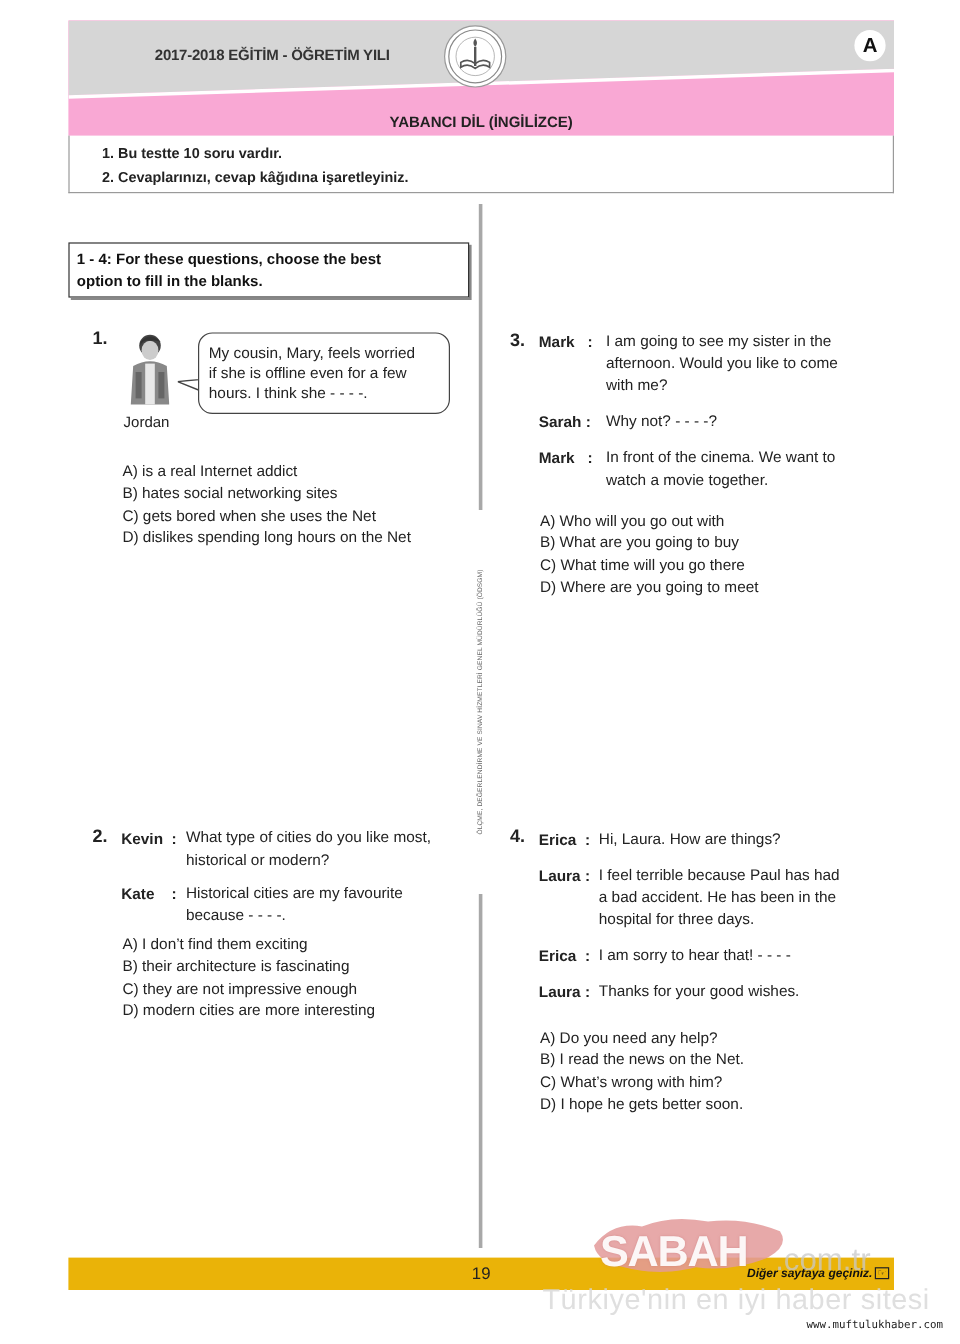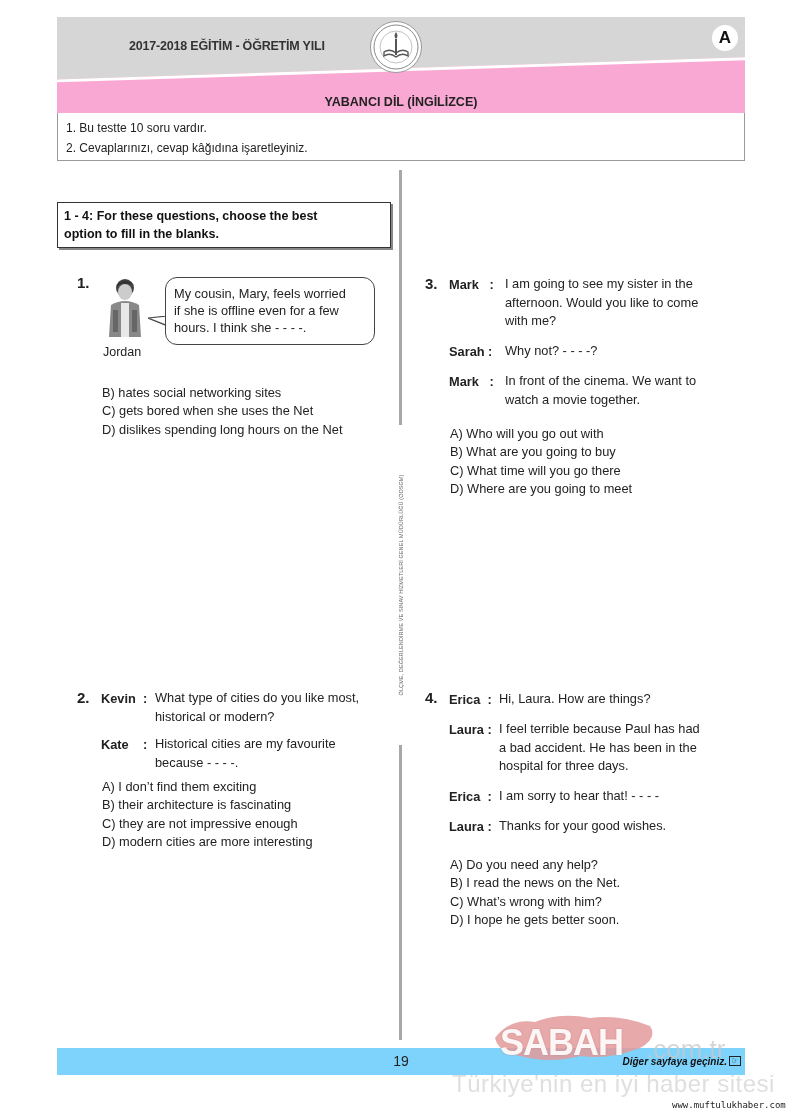--- a/index.html
+++ b/index.html
@@ -13,21 +13,21 @@
   .header .curve { position: absolute; left: 0; top: 0; width: 100%; height: 100%;
       background: #fff; clip-path: polygon(0 65%, 100% 42%, 100% 45%, 0 68%); }
   .header .yearText { position: absolute; left: 72px; top: 22px; font-size: 12.5px; font-weight: bold; color: #333; letter-spacing: -0.2px; }
   .header .logo { position: absolute; left: 313px; top: 4px; width: 52px; height: 52px; border-radius: 50%; background: #fff; border: 1px solid #999; }
   .header .logo svg { width: 50px; height: 50px; }
   .header .examTitle { position: absolute; left: 378px; top: 8px; width: 260px; text-align: center; font-size: 13px; font-weight: bold; color: #333; line-height: 19px; letter-spacing: -0.2px; }
   .header .badge { position: absolute; left: 655px; top: 8px; width: 26px; height: 26px; border-radius: 50%; background: #fff; font-weight: bold; font-size: 17px; text-align: center; line-height: 26px; color: #111; }
   .header .subject { position: absolute; left: 0; top: 78px; width: 100%; text-align: center; font-size: 12.5px; font-weight: bold; color: #222; }
 
   
-  .instructions { position: absolute; left: 57px; top: 113px; width: 688px; height: 48px; border: 1px solid #9a9a9a; border-top: none; padding: 5px 8px; font-size: 12px; line-height: 20px; color: #222; }
+  .instructions { position: absolute; left: 57px; top: 113px; width: 688px; height: 48px; border: 1px solid #9a9a9a; border-top: none; padding: 5px 27px; font-size: 12px; line-height: 20px; color: #222; font-weight: bold; }
 
   
   .divider { position: absolute; left: 399px; top: 170px; width: 3px; height: 870px; background: #a8a8a8; }
   .vertical-label { position: absolute; left: 393px; top: 425px; width: 16px; height: 320px; background: #fff; }
   .vertical-label span { position: absolute; left: 8px; top: 160px; white-space: nowrap; font-size: 5.5px; color: #666; transform: translate(-50%,-50%) rotate(-90deg); letter-spacing: 0.1px; }
 
   
   .sectionBox { position: absolute; left: 57px; top: 202px; width: 334px; height: 46px; border: 1.5px solid #333; box-shadow: 2px 2px 0 #888; padding: 4px 6px; font-size: 12.5px; font-weight: bold; line-height: 18px; color: #111; }
 
   
@@ -36,21 +36,21 @@
   .line { position: absolute; font-size: 12.8px; line-height: 18.5px; color: #222; }
   .spk { position: absolute; font-size: 12.8px; font-weight: bold; color: #222; white-space: pre; }
 
   
   .person { position: absolute; left: 103px; top: 277px; width: 44px; height: 66px; }
   .person-name { position: absolute; left: 103px; top: 345px; font-size: 12.5px; color: #222; }
   .bubble { position: absolute; left: 165px; top: 277px; width: 210px; height: 68px; border: 1.5px solid #444; border-radius: 12px; background: #fff; padding: 7px 8px; font-size: 12.8px; line-height: 17px; color: #222; }
   .bubble-tail { position: absolute; left: 148px; top: 316px; width: 20px; height: 12px; }
 
   
-  .footer { position: absolute; left: 57px; top: 1048px; width: 688px; height: 27px; background: #7dd3fc; }
+  .footer { position: absolute; left: 57px; top: 1048px; width: 688px; height: 27px; background: #eab308; }
   .footer .pagenum { position: absolute; left: 0; width: 100%; top: 5px; text-align: center; font-size: 14px; color: #222; }
   .footer .next { position: absolute; right: 18px; top: 8px; font-size: 10px; font-weight: bold; font-style: italic; color: #111; }
   .footer .next-icon { position: absolute; right: 4px; top: 8px; width: 12px; height: 10px; border: 1px solid #222; font-size: 8px; line-height: 8px; text-align: center; }
 
   
   .wm-map { position: absolute; left: 490px; top: 1008px; width: 170px; height: 60px; }
   .wm-sabah { position: absolute; left: 500px; top: 1022px; font-size: 36px; font-weight: bold; color: rgba(255,255,255,0.92); letter-spacing: -1px; text-shadow: 0 0 2px rgba(200,120,120,0.6); }
   .wm-com { position: absolute; left: 646px; top: 1034px; font-size: 26px; color: rgba(200,200,200,0.75); }
   .wm-tag { position: absolute; left: 452px; top: 1070px; font-size: 24px; color: rgba(215,215,215,0.8); letter-spacing: 0.5px; }
   .wm-url { position: absolute; left: 672px; top: 1100px; font-family: "DejaVu Sans Mono", monospace; font-size: 9px; color: #222; }
@@ -103,20 +103,21 @@
 <div class="person-name">Jordan</div>
 <svg class="bubble-tail" viewBox="0 0 20 12">
   <path d="M0 2 L20 0 L20 10Z" fill="#fff" stroke="#444" stroke-width="1.2"></path>
 </svg>
 <div class="bubble">
   <div>My cousin, Mary, feels worried</div>
   <div>if she is offline even for a few</div>
   <div>hours. I think she - - - -.</div>
 </div>
 <div class="opts" style="left:102px; top:384px;">
+  <div>A) is a real Internet addict</div>
   <div>B) hates social networking sites</div>
   <div>C) gets bored when she uses the Net</div>
   <div>D) dislikes spending long hours on the Net</div>
 </div>
 
 <div class="qnum" style="left:77px; top:689px;">2.</div>
 <div class="spk" style="left:101px; top:691px;">Kevin  :</div>
 <div class="line" style="left:155px; top:689px;">
   <div>What type of cities do you like most,</div>
   <div>historical or modern?</div>

